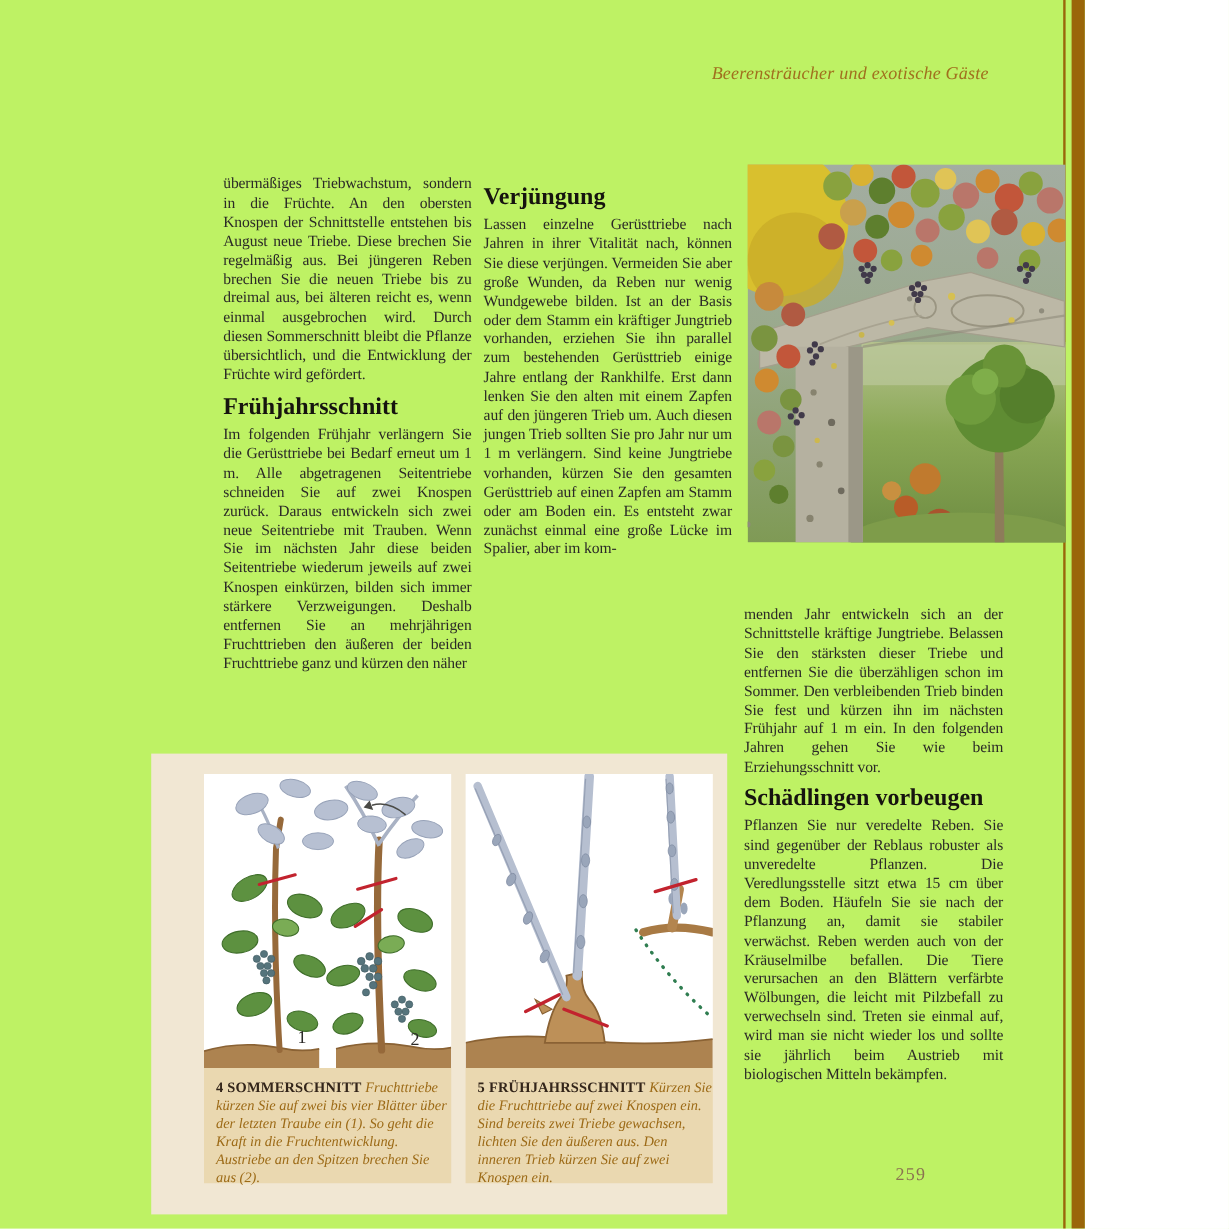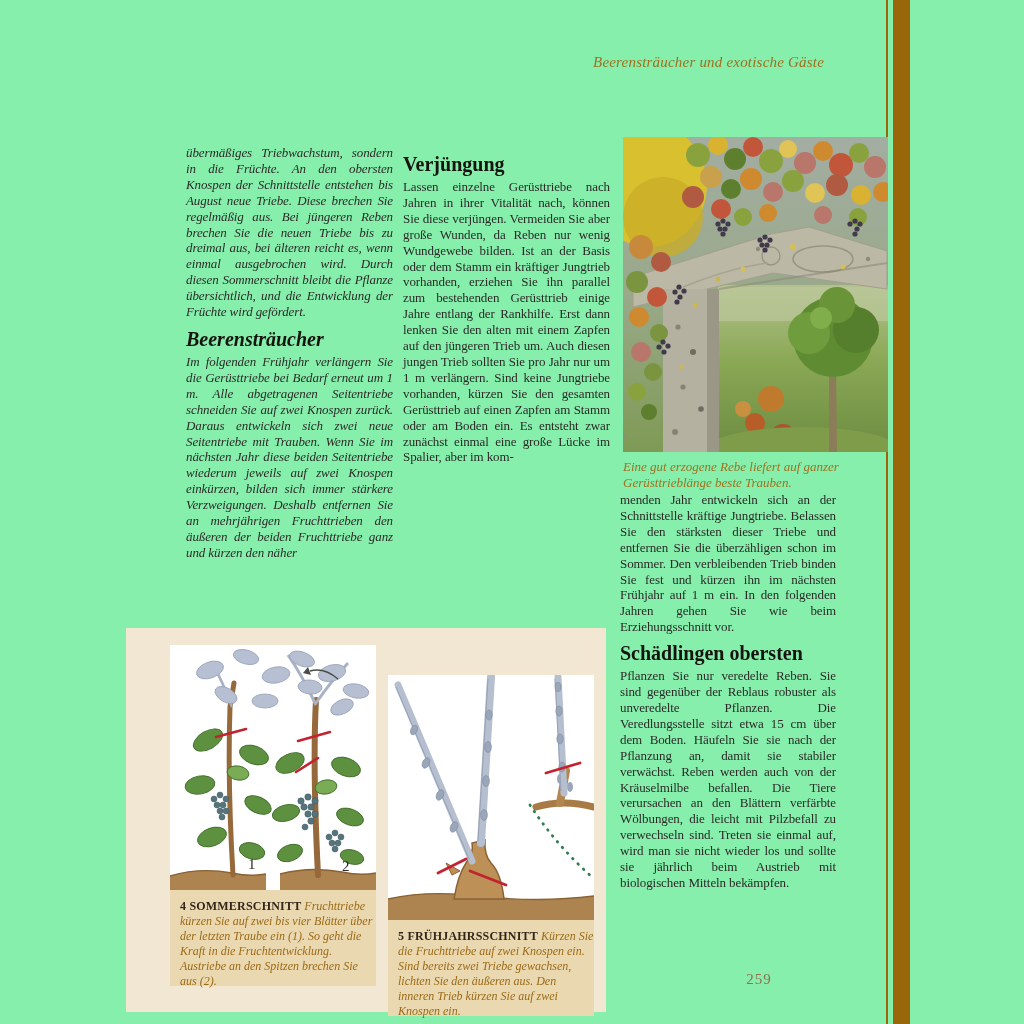--- a/index.html
+++ b/index.html
@@ -1,55 +1,55 @@
 <!DOCTYPE html>
 <html lang="de"><head>
 <meta charset="utf-8">
 <style>
   html,body{margin:0;padding:0;background:#ffffff;}
   *{box-sizing:border-box;}
   .page{
-    position:relative;width:1024px;height:1024px;background:#86efac;
+    position:relative;width:904px;height:1024px;background:#bef264;
     font-family:"Liberation Serif","DejaVu Serif",serif;overflow:hidden;
   }
   
   .rule-thin{position:absolute;left:886px;top:0;width:2px;height:1024px;background:#9a660a;}
   .rule-wide{position:absolute;left:893px;top:0;width:17px;height:1024px;background:#9a660a;}
   
   .running-head{
     position:absolute;top:54px;left:404px;width:420px;text-align:right;
     font-style:italic;font-size:15px;color:#a0701e;letter-spacing:.2px;
   }
   
   .col{
     position:absolute;top:145px;width:207px;
     font-size:13px;line-height:15.9px;letter-spacing:-0.1px;
     color:#2b2a27;text-align:justify;hyphens:auto;-webkit-hyphens:auto;
   }
   .col p{margin:0;}
-  .col1{left:186px;font-style:italic;}
+  .col1{left:186px;}
   .col2{left:403px;}
-  .col3{left:620px;top:492px;width:216px;}
+  .col3{left:620px;top:504px;width:216px;}
   h2.section{
     font-size:20px;line-height:20px;margin:9px 0 5px;font-weight:bold;
     color:#16140f;text-align:left;letter-spacing:0;
   }
   .col3 h2.section{margin-top:8px;}
   
   .photo{position:absolute;left:623px;top:137px;width:265px;height:315px;z-index:2;}
   .photo svg{display:block;width:100%;height:100%;}
   .photo-caption{
     position:absolute;left:623px;top:459px;width:232px;
     font-style:italic;font-size:13px;line-height:15.6px;color:#a0701e;
   }
   
   .figure-box{position:absolute;left:126px;top:628px;width:480px;height:384px;background:#f1e7d3;}
   .panel{position:absolute;top:17px;width:206px;}
   .panel-1{left:44px;}
-  .panel-2{left:262px;margin-top:30px;}
+  .panel-2{left:262px;}
   .panel .art{display:block;width:206px;height:245px;background:#ffffff;}
   .fig-caption{
     width:206px;height:96px;background:#ead8b0;
     padding:9px 0 0 10px;font-size:12px;line-height:15px;text-align:left;
   }
   .fig-label{font-weight:bold;font-style:normal;color:#33251a;letter-spacing:.2px;}
   .fig-text{font-style:italic;color:#9c6a16;}
   .page-number{
     position:absolute;left:729px;top:971px;width:60px;text-align:center;
     font-size:15px;color:#8b7350;letter-spacing:1px;
@@ -60,21 +60,21 @@
 
 <div class="page">
 
   <div class="rule-thin"></div>
   <div class="rule-wide"></div>
 
   <div class="running-head">Beerensträucher und exotische Gäste</div>
 
   <div class="col col1">
     <p>übermäßiges Triebwachstum, sondern in die Früchte. An den obersten Knospen der Schnittstelle entstehen bis August neue Triebe. Diese brechen Sie regelmäßig aus. Bei jüngeren Reben brechen Sie die neuen Triebe bis zu dreimal aus, bei älteren reicht es, wenn einmal ausgebrochen wird. Durch diesen Sommerschnitt bleibt die Pflanze übersichtlich, und die Entwicklung der Früchte wird gefördert.</p>
-    <h2 class="section">Beerensträucher</h2>
+    <h2 class="section">Frühjahrsschnitt</h2>
     <p>Im folgenden Frühjahr verlängern Sie die Gerüsttriebe bei Bedarf erneut um 1 m. Alle abgetragenen Seitentriebe schneiden Sie auf zwei Knospen zurück. Daraus entwickeln sich zwei neue Seitentriebe mit Trauben. Wenn Sie im nächsten Jahr diese beiden Seitentriebe wiederum jeweils auf zwei Knospen einkürzen, bilden sich immer stärkere Verzweigungen. Deshalb entfernen Sie an mehrjährigen Fruchttrieben den äußeren der beiden Fruchttriebe ganz und kürzen den näher</p>
   </div>
 
   <div class="col col2">
     <h2 class="section">Verjüngung</h2>
     <p>Lassen einzelne Gerüsttriebe nach Jahren in ihrer Vitalität nach, können Sie diese verjüngen. Vermeiden Sie aber große Wunden, da Reben nur wenig Wundgewebe bilden. Ist an der Basis oder dem Stamm ein kräftiger Jungtrieb vorhanden, erziehen Sie ihn parallel zum bestehenden Gerüsttrieb einige Jahre entlang der Rankhilfe. Erst dann lenken Sie den alten mit einem Zapfen auf den jüngeren Trieb um. Auch diesen jungen Trieb sollten Sie pro Jahr nur um 1 m verlängern. Sind keine Jungtriebe vorhanden, kürzen Sie den gesamten Gerüsttrieb auf einen Zapfen am Stamm oder am Boden ein. Es entsteht zwar zunächst einmal eine große Lücke im Spalier, aber im kom-</p>
   </div>
 
   <div class="photo">
     <svg viewBox="0 0 265 315" preserveAspectRatio="none">
@@ -206,25 +206,24 @@
           </g>
         <g transform="translate(40,205)">
             <circle r="2.6"></circle>
             <circle cx="5" cy="4" r="2.6"></circle>
             <circle cx="-4" cy="5" r="2.6"></circle>
             <circle cx="1" cy="10" r="2.6"></circle>
           </g>
       </g>
     </svg>
   </div>
-  <div class="photo-caption">Eine gut erzogene Rebe liefert auf ganzer Gerüsttrieblänge beste Trauben.</div>
 
   <div class="col col3">
     <p>menden Jahr entwickeln sich an der Schnittstelle kräftige Jungtriebe. Belassen Sie den stärksten dieser Triebe und entfernen Sie die überzähligen schon im Sommer. Den verbleibenden Trieb binden Sie fest und kürzen ihn im nächsten Frühjahr auf 1 m ein. In den folgenden Jahren gehen Sie wie beim Erziehungsschnitt vor.</p>
-    <h2 class="section">Schädlingen obersten</h2>
+    <h2 class="section">Schädlingen vorbeugen</h2>
     <p>Pflanzen Sie nur veredelte Reben. Sie sind gegenüber der Reblaus robuster als unveredelte Pflanzen. Die Veredlungsstelle sitzt etwa 15 cm über dem Boden. Häufeln Sie sie nach der Pflanzung an, damit sie stabiler verwächst. Reben werden auch von der Kräuselmilbe befallen. Die Tiere verursachen an den Blättern verfärbte Wölbungen, die leicht mit Pilzbefall zu verwechseln sind. Treten sie einmal auf, wird man sie nicht wieder los und sollte sie jährlich beim Austrieb mit biologischen Mitteln bekämpfen.</p>
   </div>
 
   <div class="figure-box">
 
     <div class="panel panel-1">
       <svg class="art" viewBox="0 0 206 245">
 
         <path d="M0,245 L0,231 Q30,222 62,228 Q80,232 96,229 L96,245 Z" fill="#ad8350"></path>
         <path d="M110,245 L110,229 Q140,221 172,227 Q190,231 206,228 L206,245 Z" fill="#ad8350"></path>

